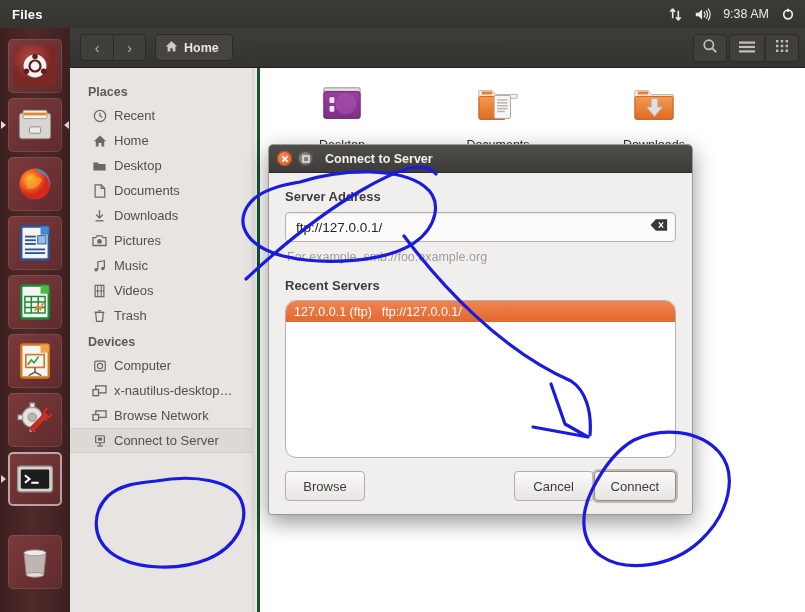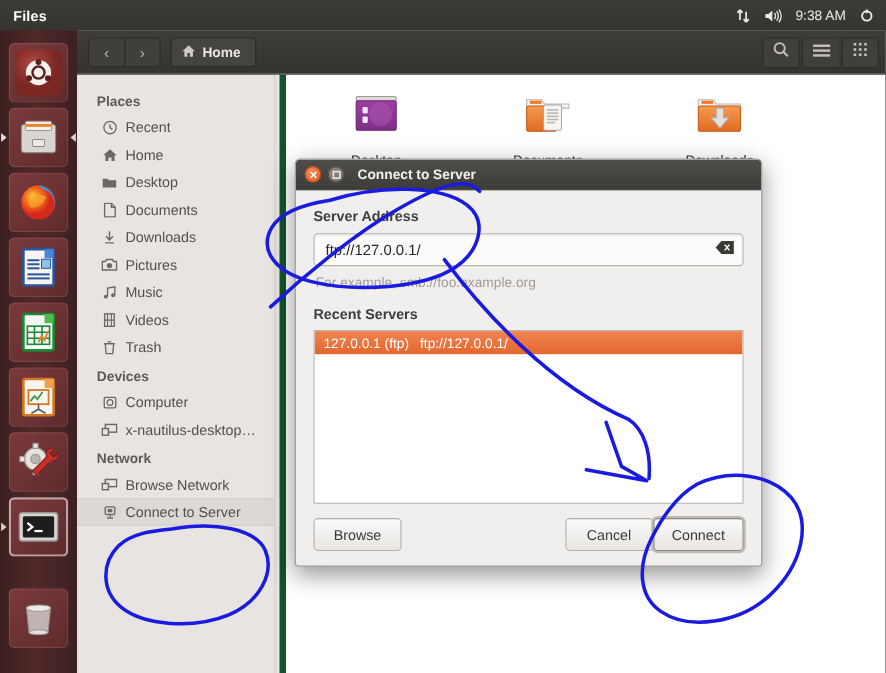--- a/index.html
+++ b/index.html
@@ -82,21 +82,21 @@
     border-radius: 4px; border: 1px solid transparent;
   }
   .hdr-btn.framed { background: #403f3b; border-color: #2c2b28; }
   .hdr-btn.grouped-l { border-radius: 4px 0 0 4px; border-right: none; }
   .hdr-btn.grouped-r { border-radius: 0 4px 4px 0; }
 
   #window-body { flex: 1; display: flex; min-height: 0; }
 
   
   #sidebar {
-    width: 190px; background: #e7e4e1; border-right: 6px solid #14532d;
+    width: 190px; background: #e7e4e1; border-right: 3px solid #14532d;
     padding-top: 10px; overflow: hidden; position: relative; flex: none;
   }
   .side-head {
     font-size: 12.5px; font-weight: bold; color: #5d5a57;
     padding: 7px 0 4px 18px;
   }
   .side-item {
     display: flex; align-items: center; gap: 7px;
     padding: 2px 0 2px 22px; height: 25px; font-size: 13px; color: #53504d;
   }
@@ -135,21 +135,21 @@
   .field-label { font-size: 13px; font-weight: bold; color: #3f3d3b; margin-bottom: 8px; }
   .entry {
     height: 30px; background: #fcfbfa; border: 1px solid #b7b2ae; border-radius: 4px;
     display: flex; align-items: center; padding: 0 7px 0 10px;
     box-shadow: inset 0 1px 2px rgba(0,0,0,.09);
   }
   .entry .val { flex: 1; font-size: 13.5px; color: #262523; }
   .hint { font-size: 12.5px; color: #a19c98; margin: 8px 0 14px 2px; }
   .list-label { font-size: 13px; font-weight: bold; color: #3f3d3b; margin-bottom: 7px; }
   #recent-list {
-    flex: 1; background: #ffffff; border: 1px solid #b7b2ae; border-radius: 0;
+    flex: 1; background: #ffffff; border: 1px solid #b7b2ae; border-radius: 11px;
     min-height: 0; overflow: hidden;
   }
   .recent-row {
     height: 21px; display: flex; align-items: center; gap: 10px;
     padding: 0 0 0 8px; font-size: 12.5px;
   }
   .recent-row.selected { background: linear-gradient(to bottom,#ef8450,#e4672e); color: #ffffff; }
   #dlg-actions {
     flex: none; height: 56px; display: flex; align-items: center;
     padding: 0 16px; 
@@ -471,21 +471,20 @@
         <div class="side-item">
           <span class="s-ico">
               <svg width="15" height="14" viewBox="0 0 16 15">
                 <rect x="4" y="2" width="11" height="7.5" fill="none" stroke="#6b6865" stroke-width="1.4"></rect>
                 <rect x="1" y="6" width="6" height="6.5" fill="#e7e4e1" stroke="#6b6865" stroke-width="1.4"></rect>
               </svg>
             </span>
           <span class="s-label">x-nautilus-desktop…</span>
         </div>
 
-        <div class="side-head">Network</div>
         <div class="side-item">
           <span class="s-ico">
               <svg width="15" height="14" viewBox="0 0 16 15">
                 <rect x="4" y="2" width="11" height="7" fill="none" stroke="#6b6865" stroke-width="1.4"></rect>
                 <rect x="1" y="6" width="6" height="6" fill="#e7e4e1" stroke="#6b6865" stroke-width="1.4"></rect>
               </svg>
             </span>
           <span class="s-label">Browse Network</span>
         </div>
         <div class="side-item highlight">

